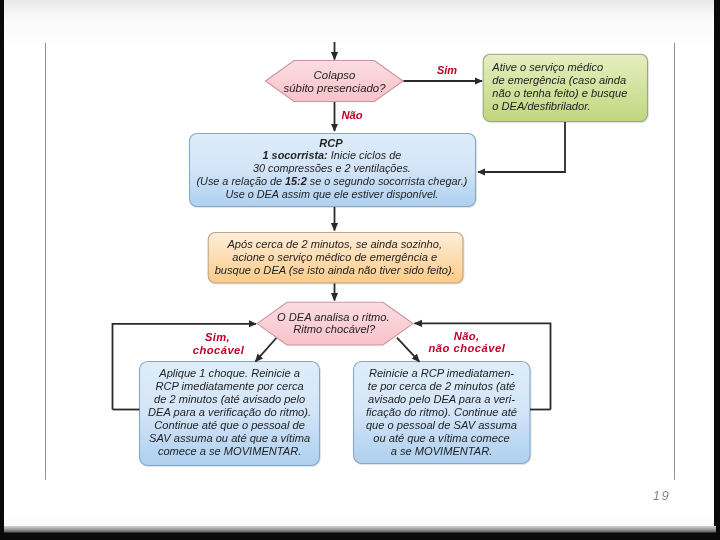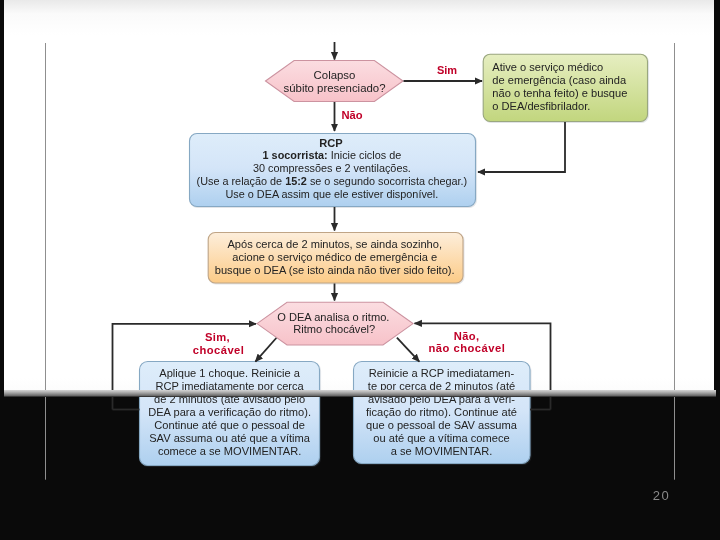--- a/index.html
+++ b/index.html
@@ -1,18 +1,18 @@
 <!DOCTYPE html>
 <html><head>
 <meta charset="utf-8">
 <style>
   html,body{margin:0;padding:0;}
   body{width:720px;height:540px;background:#0a0a0a;font-family:"Liberation Sans",sans-serif;overflow:hidden;}
-  #slide{position:absolute;left:3.8px;top:0px;width:710.5px;height:390px;
-         background:linear-gradient(180deg,#e9e9e9 0%,#fafafa 3.5%,#ffffff 9%,#ffffff 97%,#fcfcfc 100%);}
+  #slide{position:absolute;left:3.8px;top:0px;width:710.5px;height:526px;
+         background:linear-gradient(180deg,#e9e9e9 0%,#fafafa 3.5%,#ffffff 9%,#ffffff 97%,#fcfcfc 100%);font-style:italic;}
   #slide:after{content:"";position:absolute;left:0px;right:-1.5px;bottom:-7px;height:7px;
                background:linear-gradient(180deg,#d4d4d4 0%,#b9b9b9 25%,#909090 55%,#6a6a6a 80%,#1a1a1a 100%);}
   svg{position:absolute;left:0;top:0;}
   text{font-family:"Liberation Sans",sans-serif;}
   .pg{position:absolute;left:649px;top:488px;font-size:13px;color:#8a8a8a;letter-spacing:1.4px;
       font-family:"Liberation Sans",sans-serif;}
 </style>
 </head>
 <body>
 
@@ -108,14 +108,14 @@
 <path d="M 392.9 337.6 L 415.3 361.6" fill="none" stroke="#2a2a2a" stroke-width="1.8" marker-end="url(#arrow)"></path>
 <path d="M 108.5 409.5 L 108.5 323.8 L 252.0 323.8" fill="none" stroke="#2a2a2a" stroke-width="1.8" marker-end="url(#arrow)"></path>
 <path d="M 546.5 409.5 L 546.5 323.3 L 410.5 323.3" fill="none" stroke="#2a2a2a" stroke-width="1.8" marker-end="url(#arrow)"></path>
 <path d="M 135.5 409.5 L 108.5 409.5" fill="none" stroke="#2a2a2a" stroke-width="1.8"></path>
 <path d="M 526.0 409.5 L 546.5 409.5" fill="none" stroke="#2a2a2a" stroke-width="1.8"></path>
 <text x="213.5" y="340.8" text-anchor="middle" font-size="11.2" font-weight="bold" fill="#c00028" letter-spacing="0.35">Sim,</text>
 <text x="214.6" y="354.1" text-anchor="middle" font-size="11.2" font-weight="bold" fill="#c00028" letter-spacing="0.45">chocável</text>
 <text x="462.6" y="339.7" text-anchor="middle" font-size="11.2" font-weight="bold" fill="#c00028" letter-spacing="0.35">Não,</text>
 <text x="462.9" y="352.2" text-anchor="middle" font-size="11.2" font-weight="bold" fill="#c00028" letter-spacing="0.5">não chocável</text>
   </svg>
-  <div class="pg">20</div>
+  <div class="pg">19</div>
 </div>
 
 </body></html>

